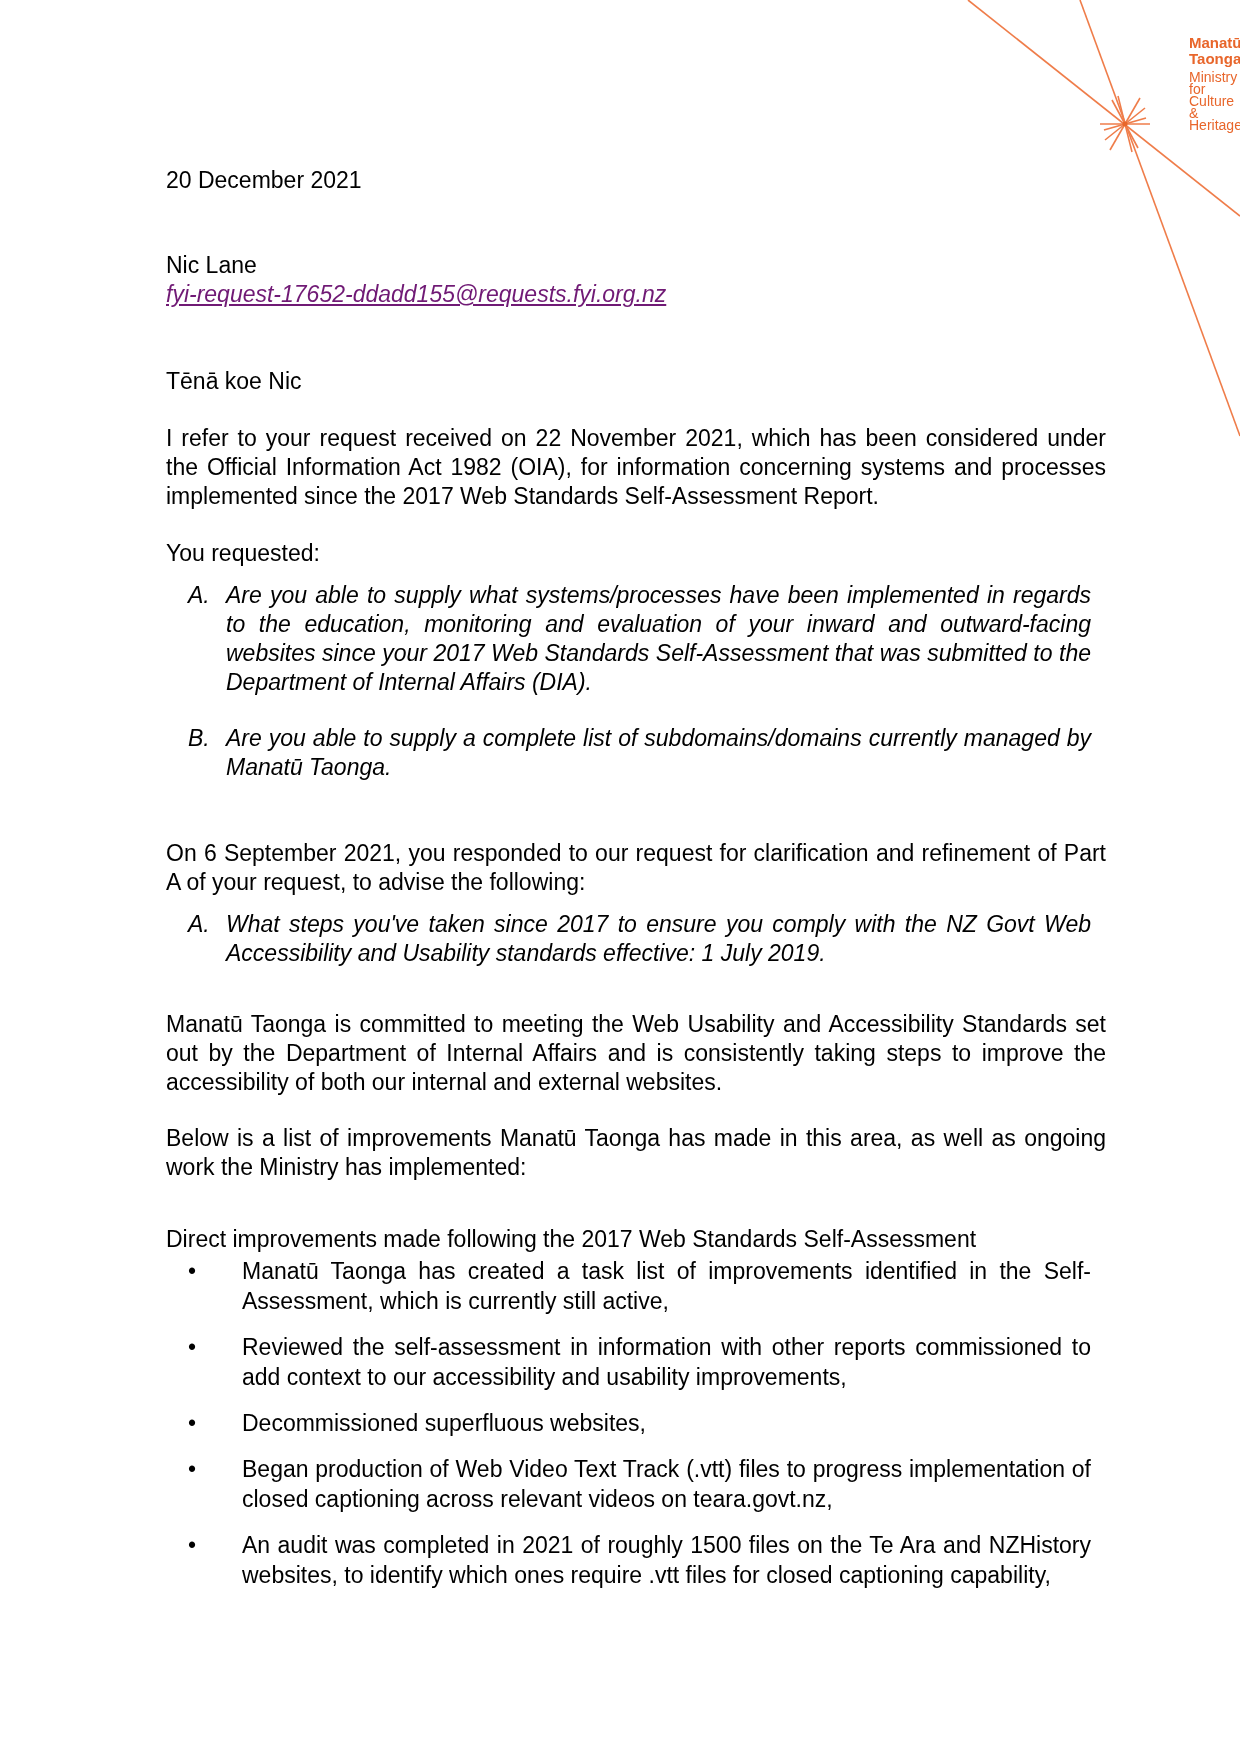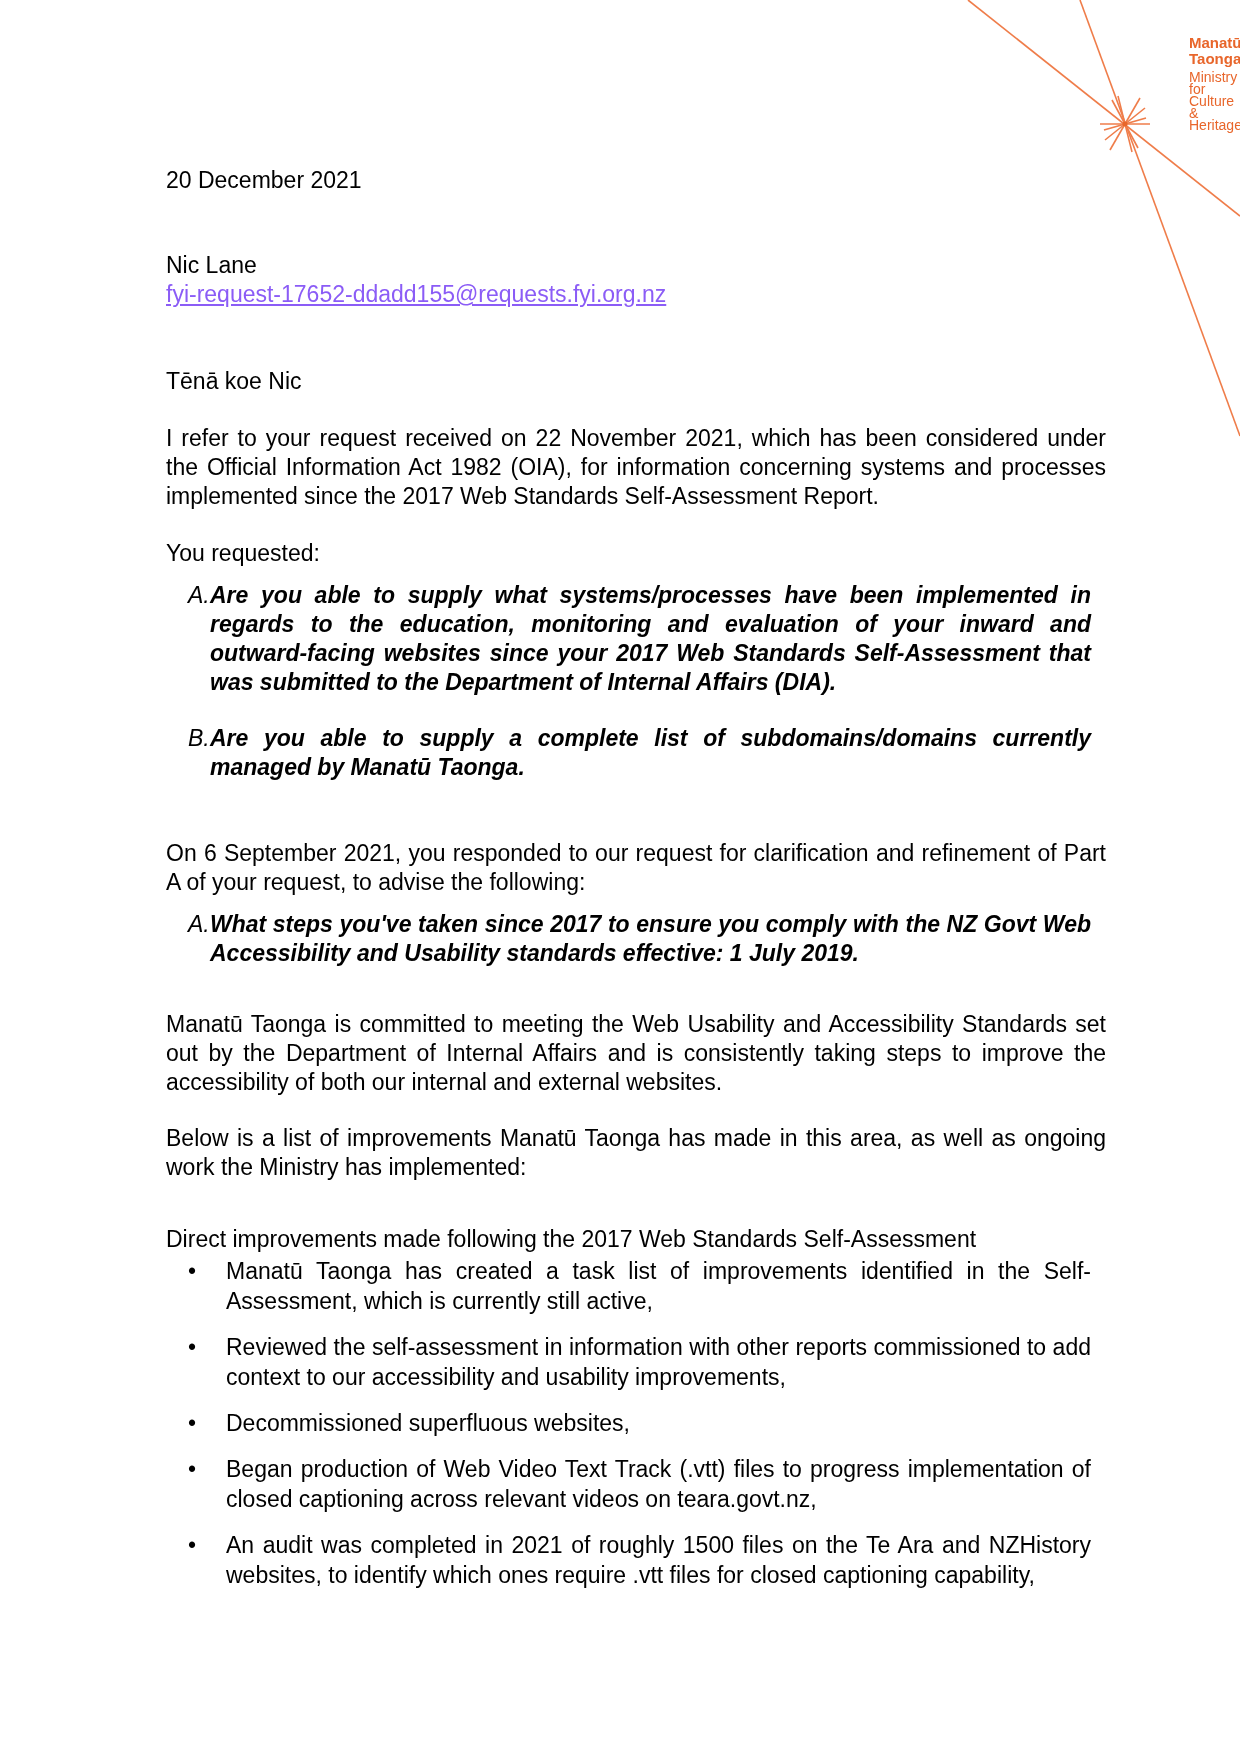--- a/index.html
+++ b/index.html
@@ -5,28 +5,28 @@
     html, body { margin: 0; padding: 0; background: #ffffff; }
     body { width: 1240px; height: 1754px; position: relative; overflow: hidden;
            font-family: "Liberation Sans", sans-serif; color: #000; }
     .logo-lines { position: absolute; left: 0; top: 0; width: 1240px; height: 460px; pointer-events: none; }
     .logo-text { position: absolute; left: 1145px; top: 35px; color: #e8662b; font-family: "Liberation Sans", sans-serif; margin-left: 44px; }
     .logo-name { font-weight: bold; font-size: 15px; line-height: 16px; }
     .logo-sub { font-size: 14px; line-height: 12px; margin-top: 4px; }
     .page { position: absolute; left: 151px; top: 0; width: 940px; font-size: 23px; }
     .p { position: absolute; left: 0; width: 940px; line-height: 29px; margin: 15px; }
     .justify { text-align: justify; text-align-last: left; }
-    .email { color: #8b5cf6; text-decoration: underline; }
+    .email { color: #701a75; text-decoration: underline; font-style: italic; }
     .alpha { position: absolute; left: 37px; width: 903px; font-style: italic; line-height: 29px; }
     .alpha .lab { position: absolute; left: 0; top: 0; }
-    .alpha .txt { margin-left: 22px; text-align: justify; text-align-last: left; display: block; font-weight: bold; }
+    .alpha .txt { margin-left: 38px; text-align: justify; text-align-last: left; display: block; }
     .heading { font-weight: normal; }
     .bullet { position: absolute; left: 37px; width: 903px; line-height: 30px; }
     .bullet .dot { position: absolute; left: 0; top: 0; width: 38px; }
-    .bullet .txt { margin-left: 38px; display: block; text-align: justify; text-align-last: left; }
+    .bullet .txt { margin-left: 54px; display: block; text-align: justify; text-align-last: left; }
   </style>
 </head>
 <body>
 
 <svg class="logo-lines" viewBox="0 0 1240 460" xmlns="http://www.w3.org/2000/svg">
   <g stroke="#ef7d4a" stroke-width="1.6" fill="none">
     <line x1="968" y1="0" x2="1240" y2="216"></line>
     <line x1="1080" y1="0" x2="1240" y2="436"></line>
     <line x1="1112" y1="100" x2="1138" y2="148"></line>
     <line x1="1118" y1="96" x2="1132" y2="152"></line>

